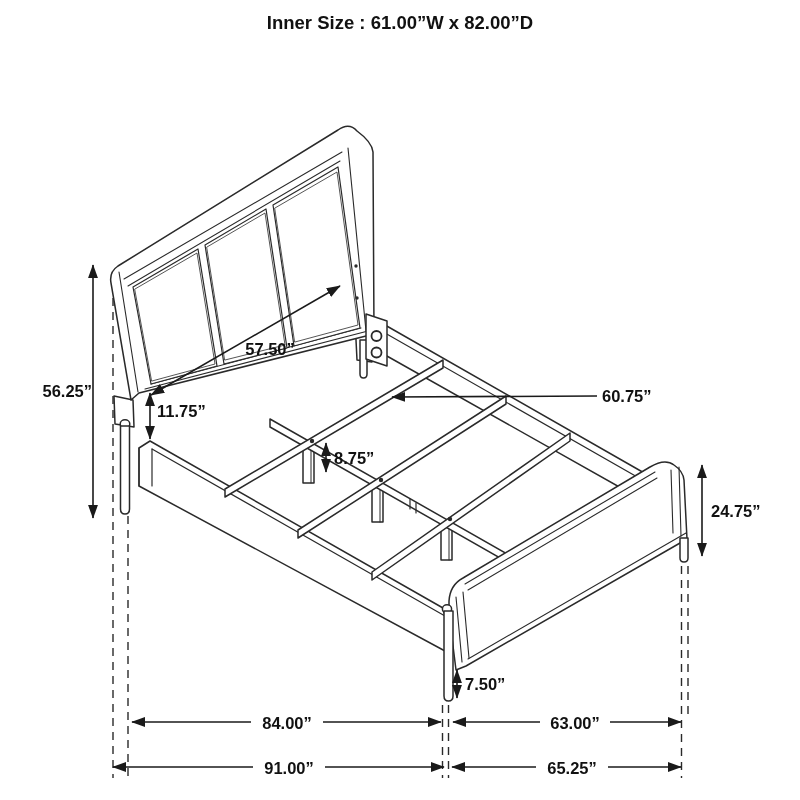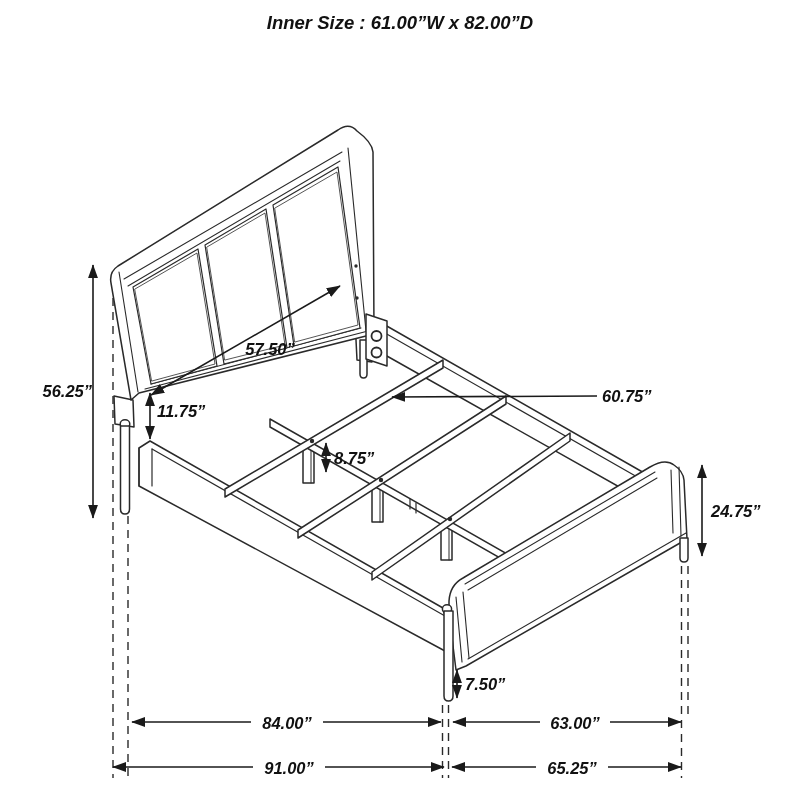--- a/index.html
+++ b/index.html
@@ -1,17 +1,17 @@
 <!DOCTYPE html>
 <html><head>
 <meta charset="utf-8">
 <style>
   html,body{margin:0;padding:0;background:#ffffff;}
   .stage{position:relative;width:800px;height:800px;background:#ffffff;overflow:hidden;
-         font-family:"Liberation Sans", sans-serif;font-style:italic;}
+         font-family:"Liberation Sans", sans-serif;}
   svg{display:block;}
   .dim-text{font-family:"Liberation Sans", sans-serif;font-weight:bold;font-size:16.5px;fill:#111;}
   .title-text{font-family:"Liberation Sans", sans-serif;font-weight:bold;font-size:18.5px;fill:#111;}
 </style>
 </head>
 <body>
 
 <div class="stage">
 <svg width="800" height="800" viewBox="0 0 800 800">
   <defs>

